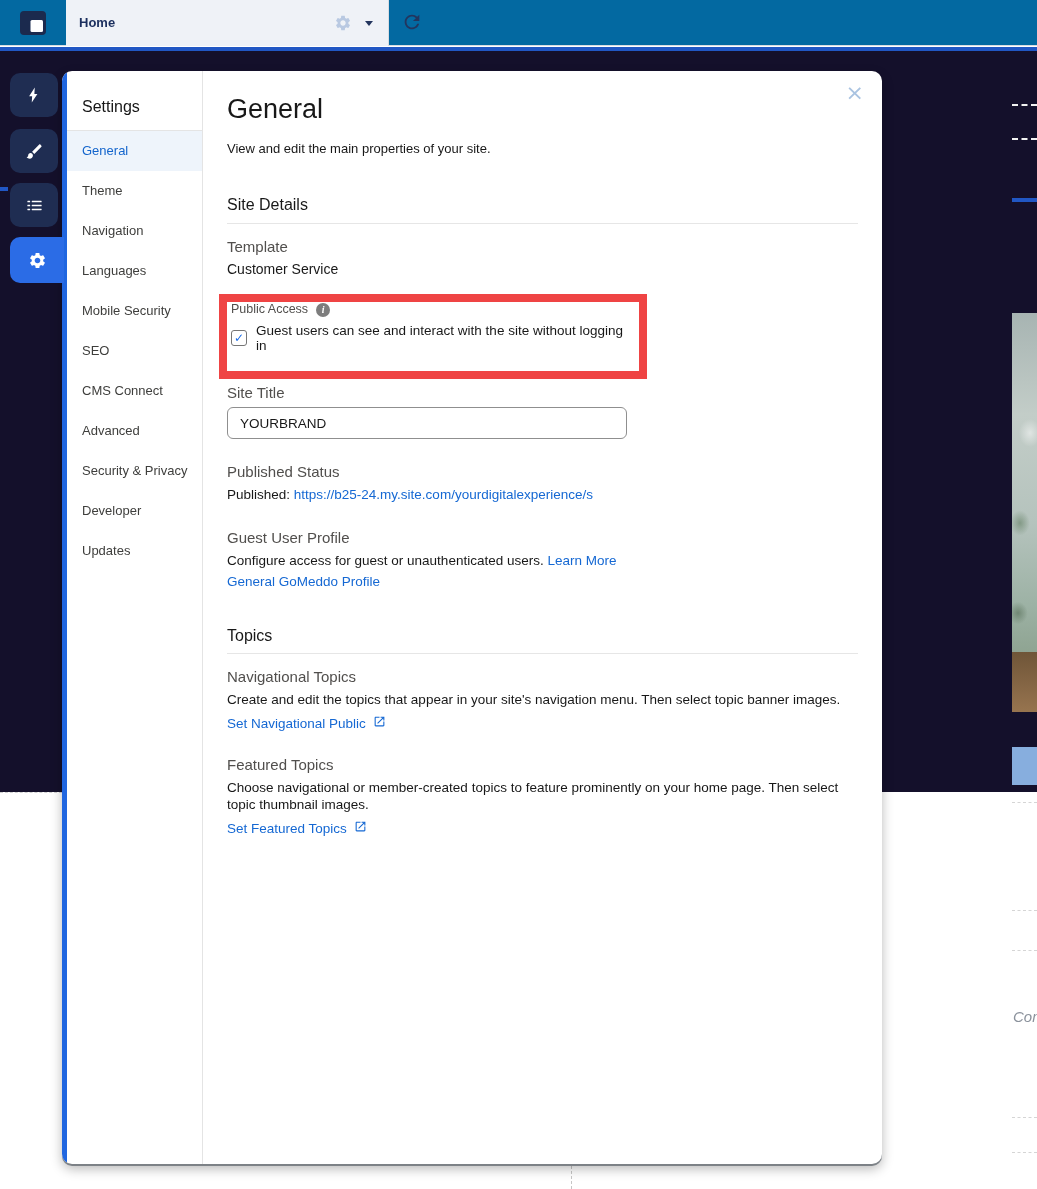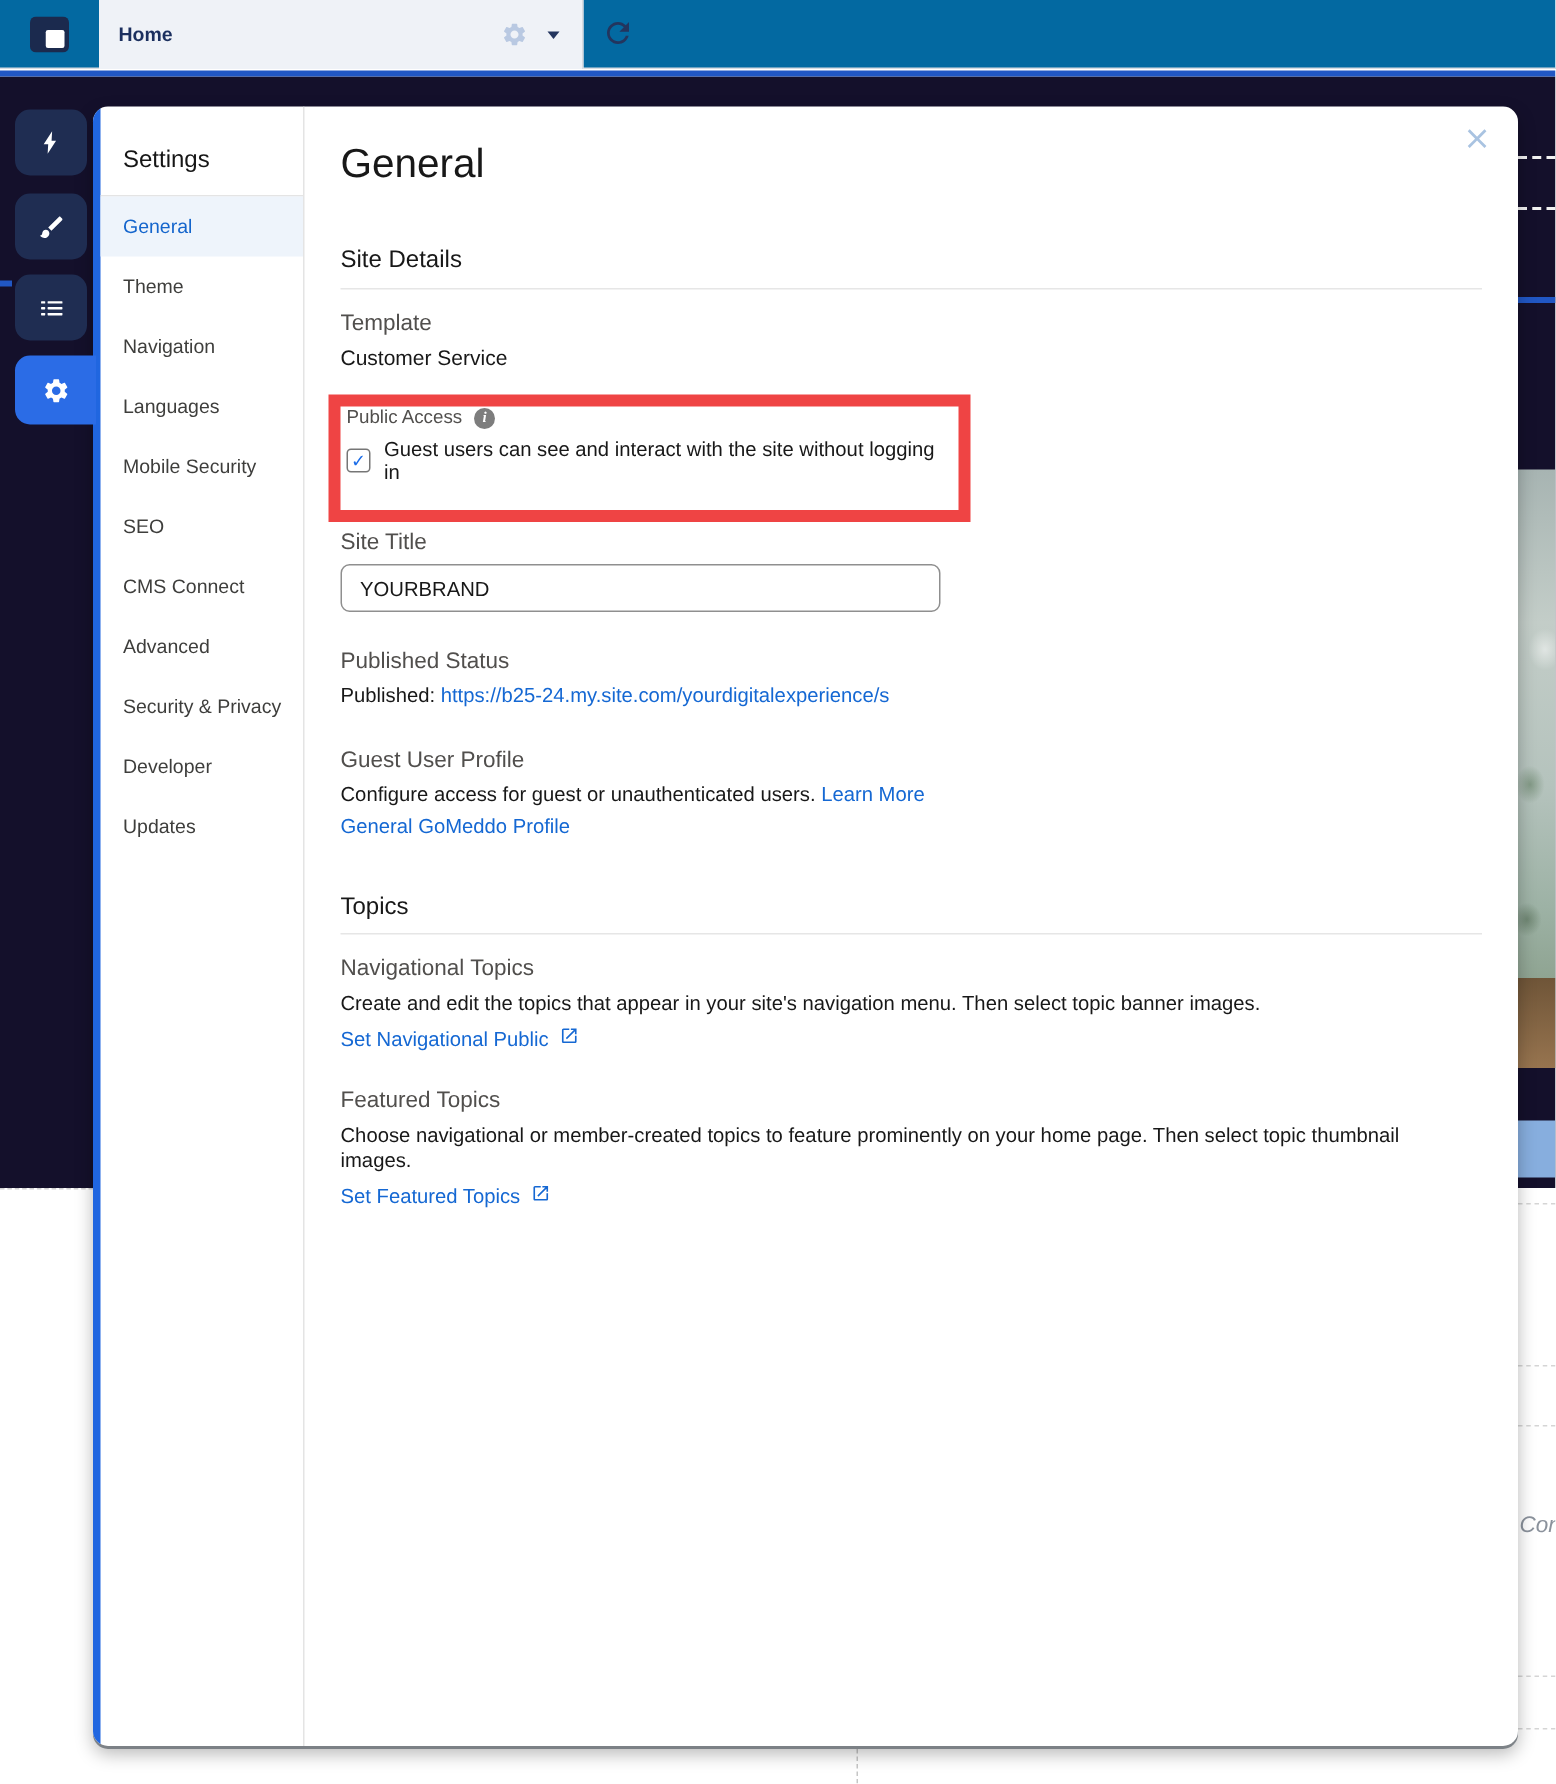--- a/index.html
+++ b/index.html
@@ -62,21 +62,21 @@
   
   .tb { position:absolute; left:10px; width:48px; height:44px; border-radius:10px;
     background:#1f2d52; display:flex; align-items:center; justify-content:center;
     border:none; padding:0; cursor:pointer; z-index:6; }
   .tb1{top:73px;} .tb2{top:129px;} .tb3{top:183px;}
   .tb.active { top:237px; width:54px; height:46px; border-radius:10px 0 0 10px;
     background:#2b6ce6; }
   .tb svg { display:block; }
 
   
-  .modal { position:absolute; left:62px; top:71px; width:950px; height:1093px;
+  .modal { position:absolute; left:62px; top:71px; width:820px; height:1093px;
     display:flex; background:#fff; border-radius:10px; overflow:hidden;
     box-shadow:0 2px 0 rgba(110,116,122,.85), 0 5px 12px rgba(0,0,0,.28); z-index:5; }
   .blue-edge { width:5px; background:#2066e0; flex:none; }
 
   .snav { width:136px; flex:none; border-right:1px solid #e4e4e4; }
   .snav-title { margin:27px 0 14px 15px; font-size:16px; font-weight:400; color:#161616; }
   .snav-divider { border:none; border-top:1px solid #e4e4e4; margin:0; }
   .snav-item { height:40px; line-height:40px; padding-left:15px; font-size:13px;
     color:#3e3e3c; cursor:pointer; }
   .snav-item.active { background:#eef4fb; color:#1465cc; }
@@ -221,20 +221,21 @@
     <div class="snav-item">Advanced</div>
     <div class="snav-item">Security &amp; Privacy</div>
     <div class="snav-item">Developer</div>
     <div class="snav-item">Updates</div>
   </aside>
 
   <section class="content">
     <button class="close-btn">×</button>
 
     <h1 class="panel-title">General</h1>
+    <p class="panel-subtitle">View and edit the main properties of your site.</p>
 
     <h2 class="section-heading">Site Details</h2>
     <hr class="rule">
 
     <div class="fld-label">Template</div>
     <div class="fld-value">Customer Service</div>
 
     <div class="highlight">
       <div class="pa-row">
         <span class="pa-label">Public Access</span>

